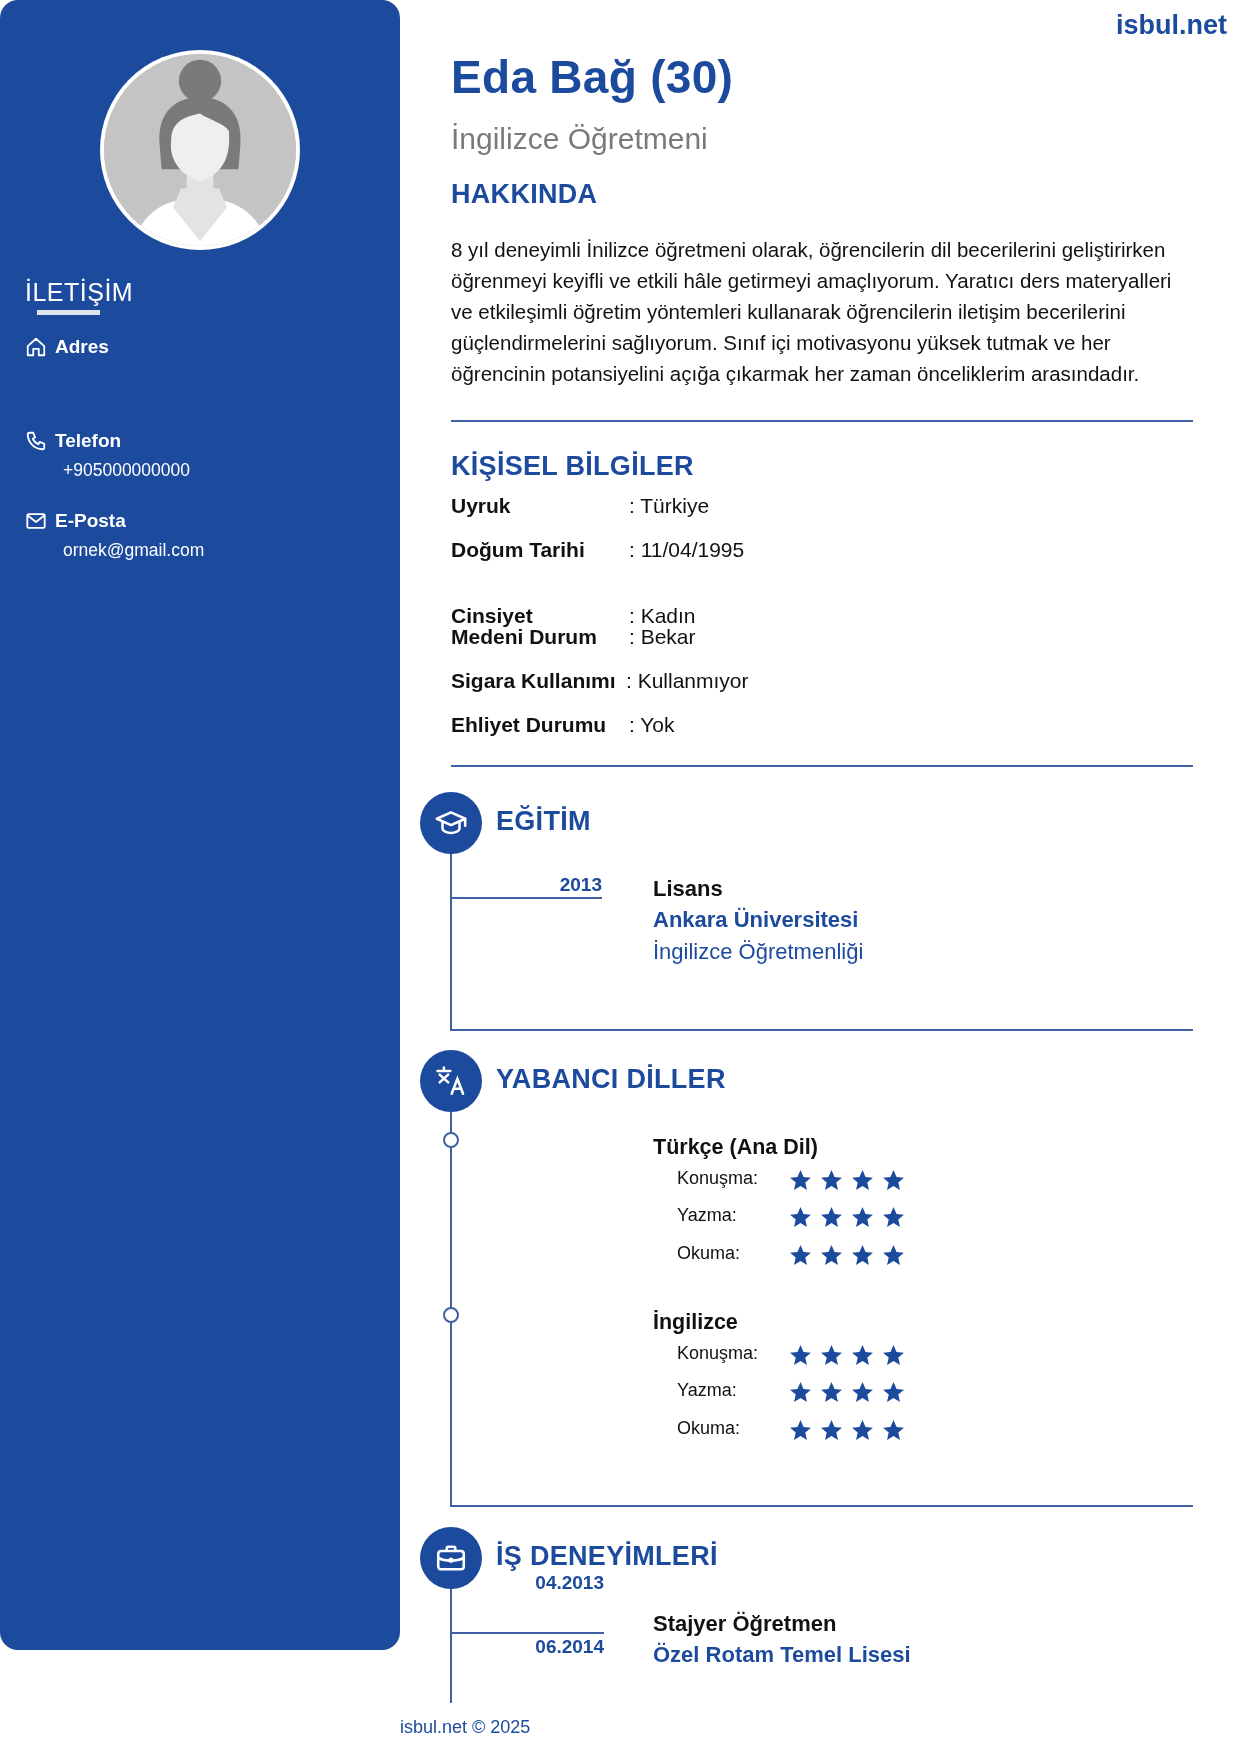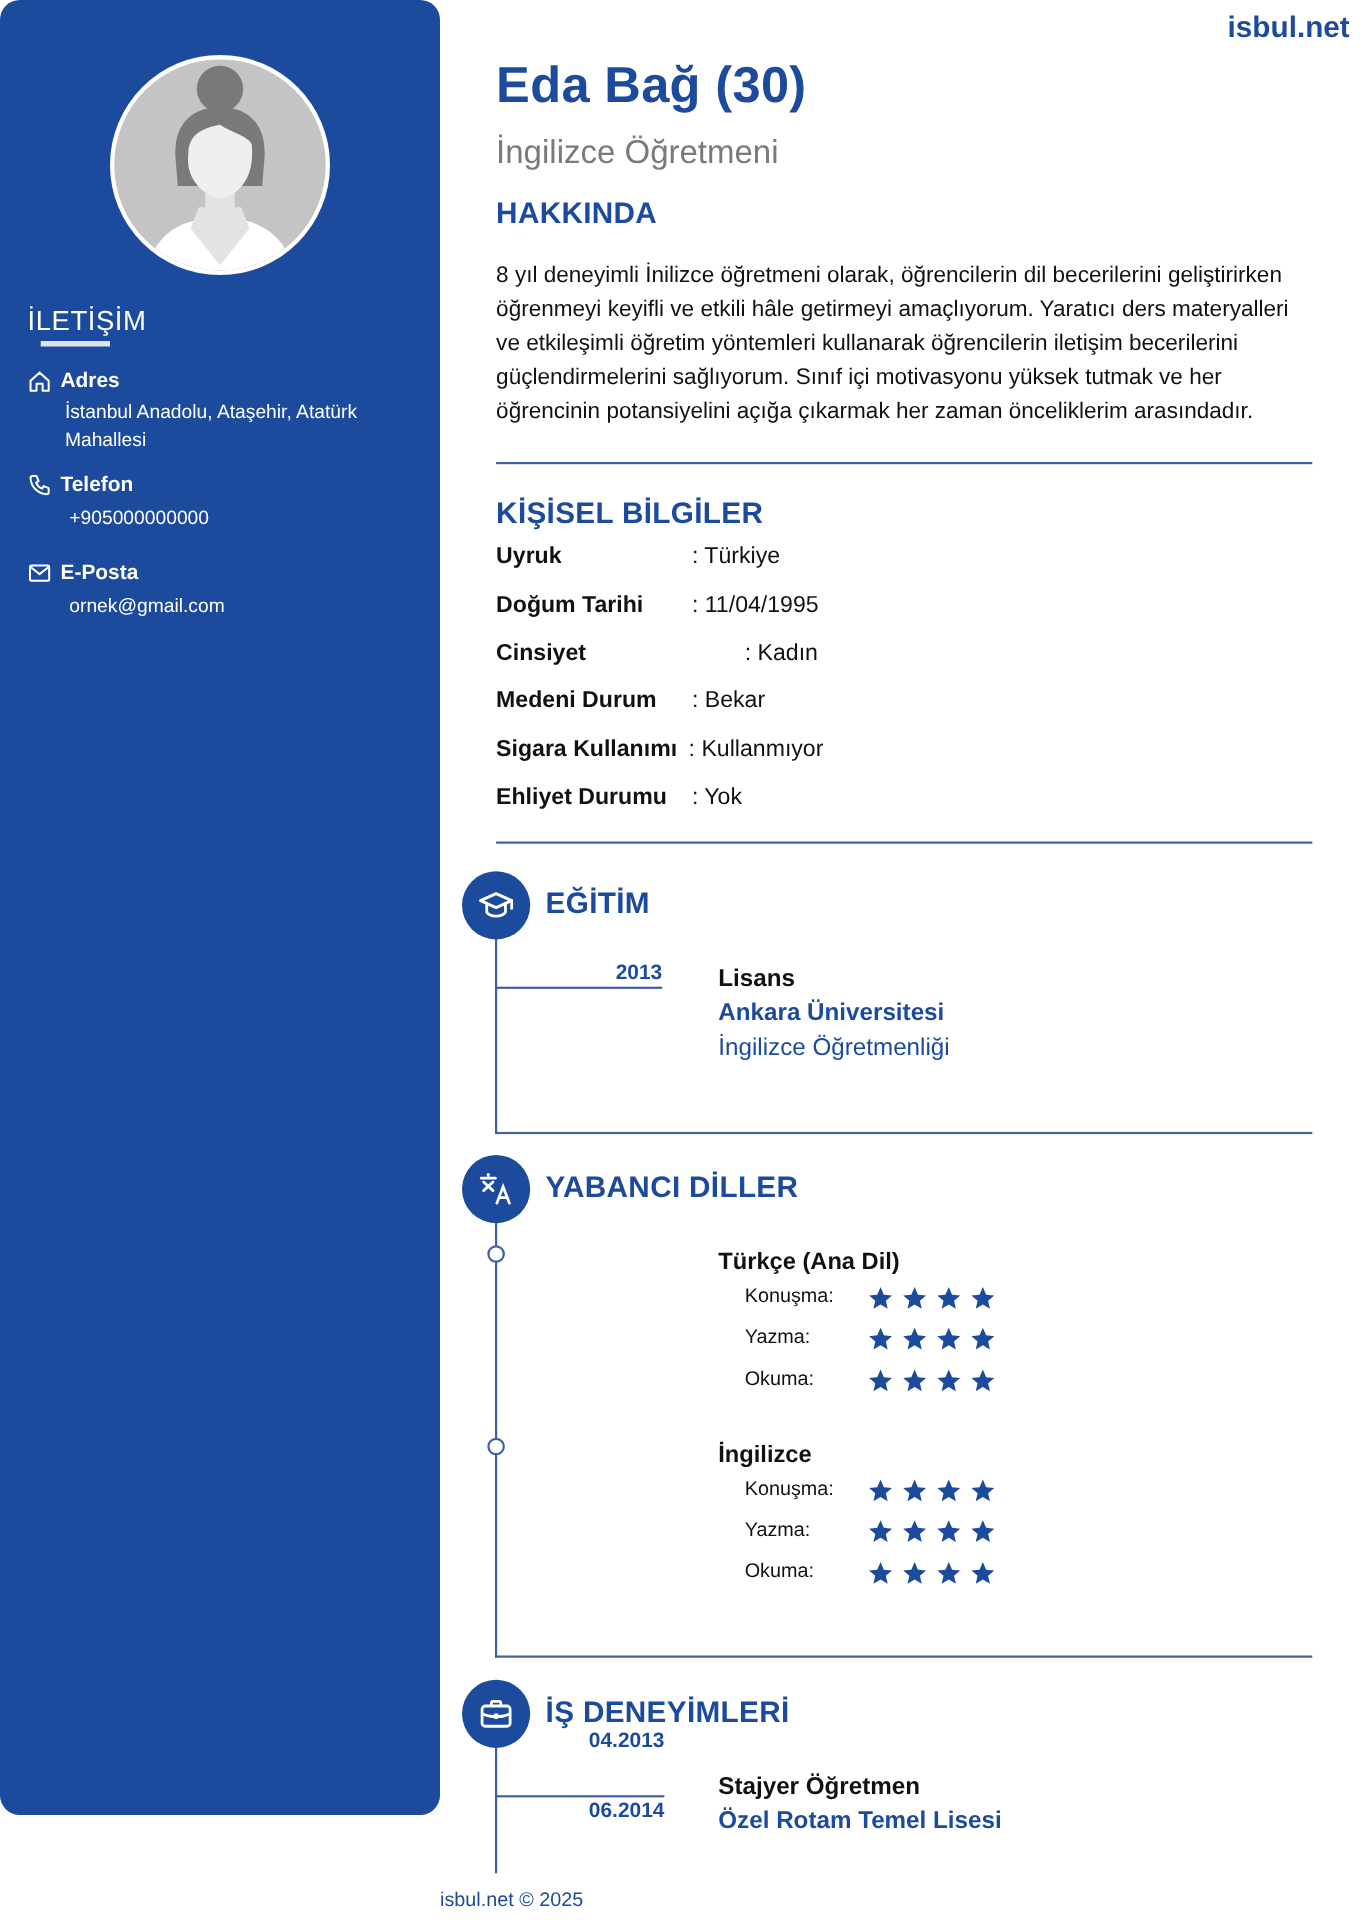--- a/index.html
+++ b/index.html
@@ -73,21 +73,20 @@
   <div class="contact-title">İLETİŞİM</div>
   <div class="contact-underline"></div>
 
   <div class="contact-item" style="top:336px;">
     <div class="contact-label">
       <svg viewBox="0 0 24 24" fill="none" stroke="#fff" stroke-width="2" stroke-linejoin="round">
           <path d="M3 11 L12 3 L21 11 V21 H15 V14 H9 V21 H3 Z"></path>
         </svg>
       <span>Adres</span>
     </div>
-    <div class="contact-value" style="padding-left:34px;">İstanbul Anadolu, Ataşehir, Atatürk Mahallesi</div>
   </div>
 
   <div class="contact-item" style="top:430px;">
     <div class="contact-label">
       <svg viewBox="0 0 24 24" fill="none" stroke="#fff" stroke-width="2" stroke-linejoin="round">
           <path d="M5 3 H9 L11 8 L8.5 9.5 C9.5 12 12 14.5 14.5 15.5 L16 13 L21 15 V19 C21 20 20 21 19 21 C10 20.5 3.5 14 3 5 C3 4 4 3 5 3 Z"></path>
         </svg>
       <span>Telefon</span>
     </div>
     <div class="contact-value" style="padding-left:38px;margin-top:6px;">+905000000000</div>
@@ -116,21 +115,21 @@
 
   <div class="section-title" style="left:51px;top:451px;">KİŞİSEL BİLGİLER</div>
   <div class="pi-row" style="top:494px;">
     <span class="pi-label">Uyruk</span>
     <span class="pi-value">: Türkiye</span>
   </div>
   <div class="pi-row" style="top:538px;">
     <span class="pi-label">Doğum Tarihi</span>
     <span class="pi-value">: 11/04/1995</span>
   </div>
-  <div class="pi-row" style="top:582px;gap:48px;">
+  <div class="pi-row" style="top:604px;">
     <span class="pi-label">Cinsiyet</span>
     <span class="pi-value">: Kadın</span>
   </div>
   <div class="pi-row" style="top:625px;">
     <span class="pi-label">Medeni Durum</span>
     <span class="pi-value">: Bekar</span>
   </div>
   <div class="pi-row" style="top:669px;">
     <span class="pi-label" style="width:175px;">Sigara Kullanımı</span>
     <span class="pi-value">: Kullanmıyor</span>

